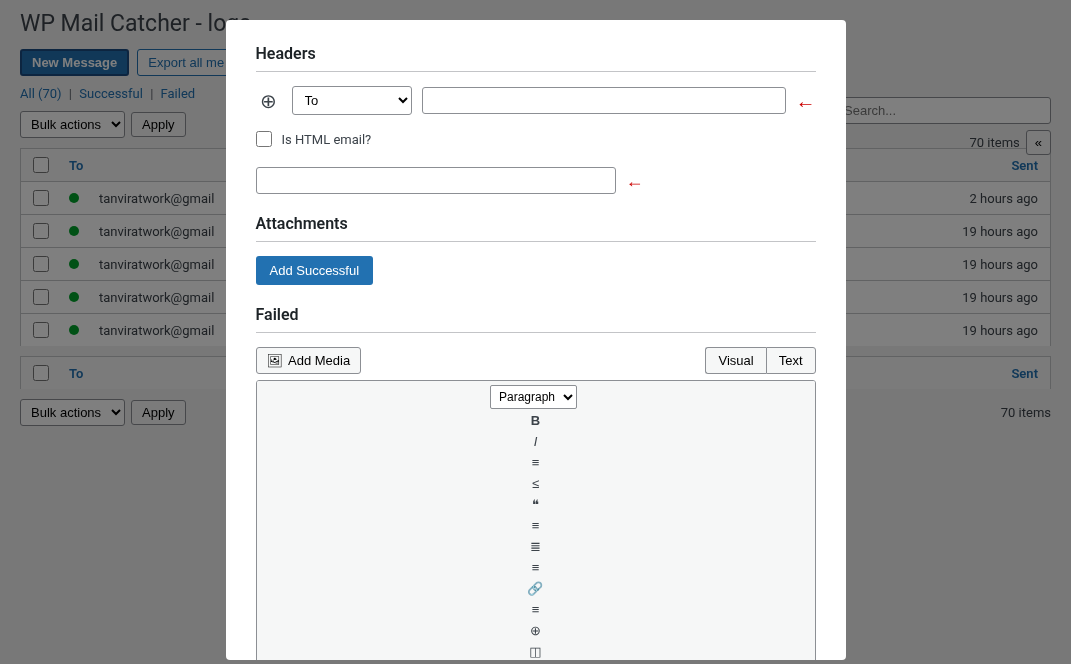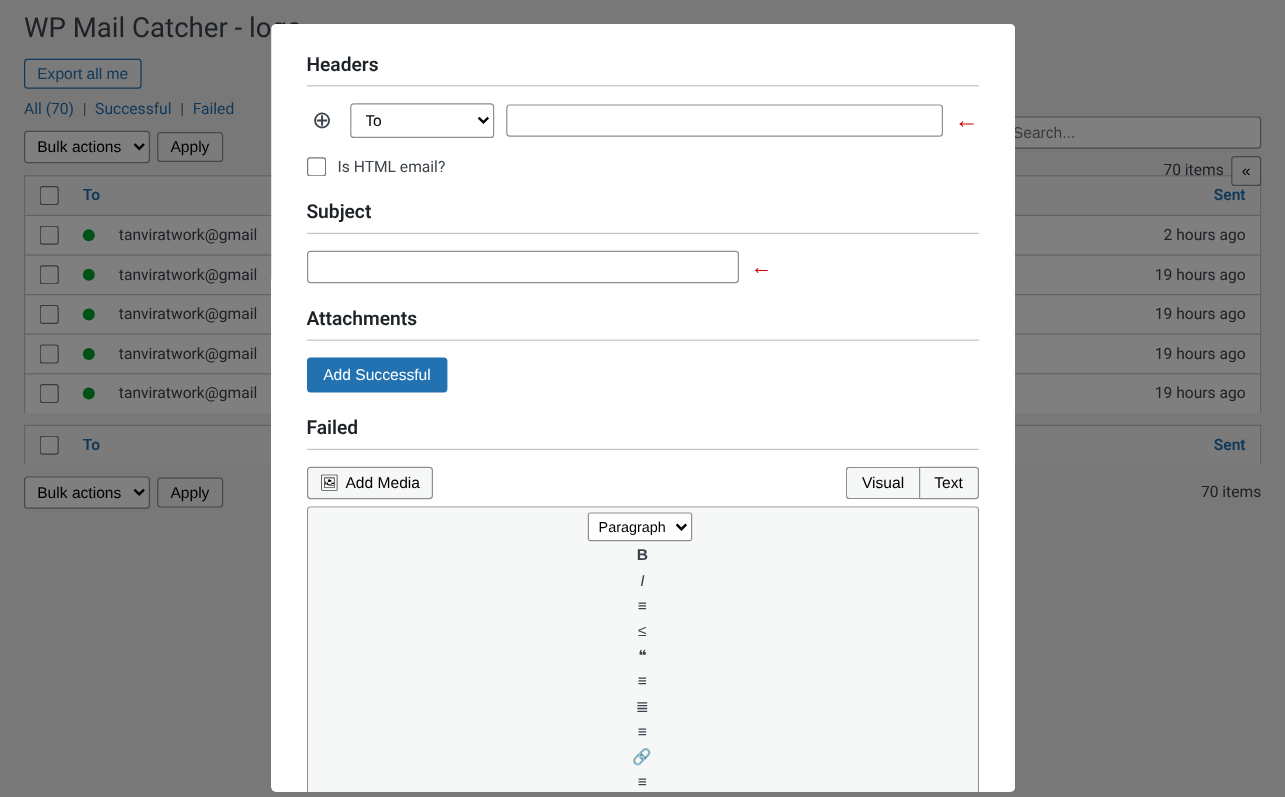--- a/index.html
+++ b/index.html
@@ -443,20 +443,21 @@
   </style>
 </head>
 <body>
 
 <div class="bg-page">
 
   <div class="page-header">
     <h1 class="page-title">WP Mail Catcher - logs</h1>
 
     <div class="top-buttons">
+      <button class="btn-new-message">New Message</button>
       <button class="btn-export">Export all me</button>
     </div>
 
     <div class="filter-links">
       <a href="#">All (70)</a>
       <span> | </span>
       <a href="#">Successful</a>
       <span> | </span>
       <a href="#">Failed</a>
     </div>
@@ -551,21 +552,20 @@
         <input type="text" class="header-input" value="" style="">
         <span class="arrow-indicator">←</span>
       </div>
 
       <div class="html-email-row">
         <input type="checkbox" class="html-checkbox" style="">
         <label>Is HTML email?</label>
       </div>
 
       <div class="subject-section">
-        <div class="modal-section-title">Subject</div>
         <div class="subject-row">
           <input type="text" class="subject-input" value="" style="">
           <span class="arrow-right">←</span>
         </div>
       </div>
 
       <div class="attachments-section">
         <div class="modal-section-title">Attachments</div>
         <button class="btn-add-attachments">Add Successful</button>
       </div>

